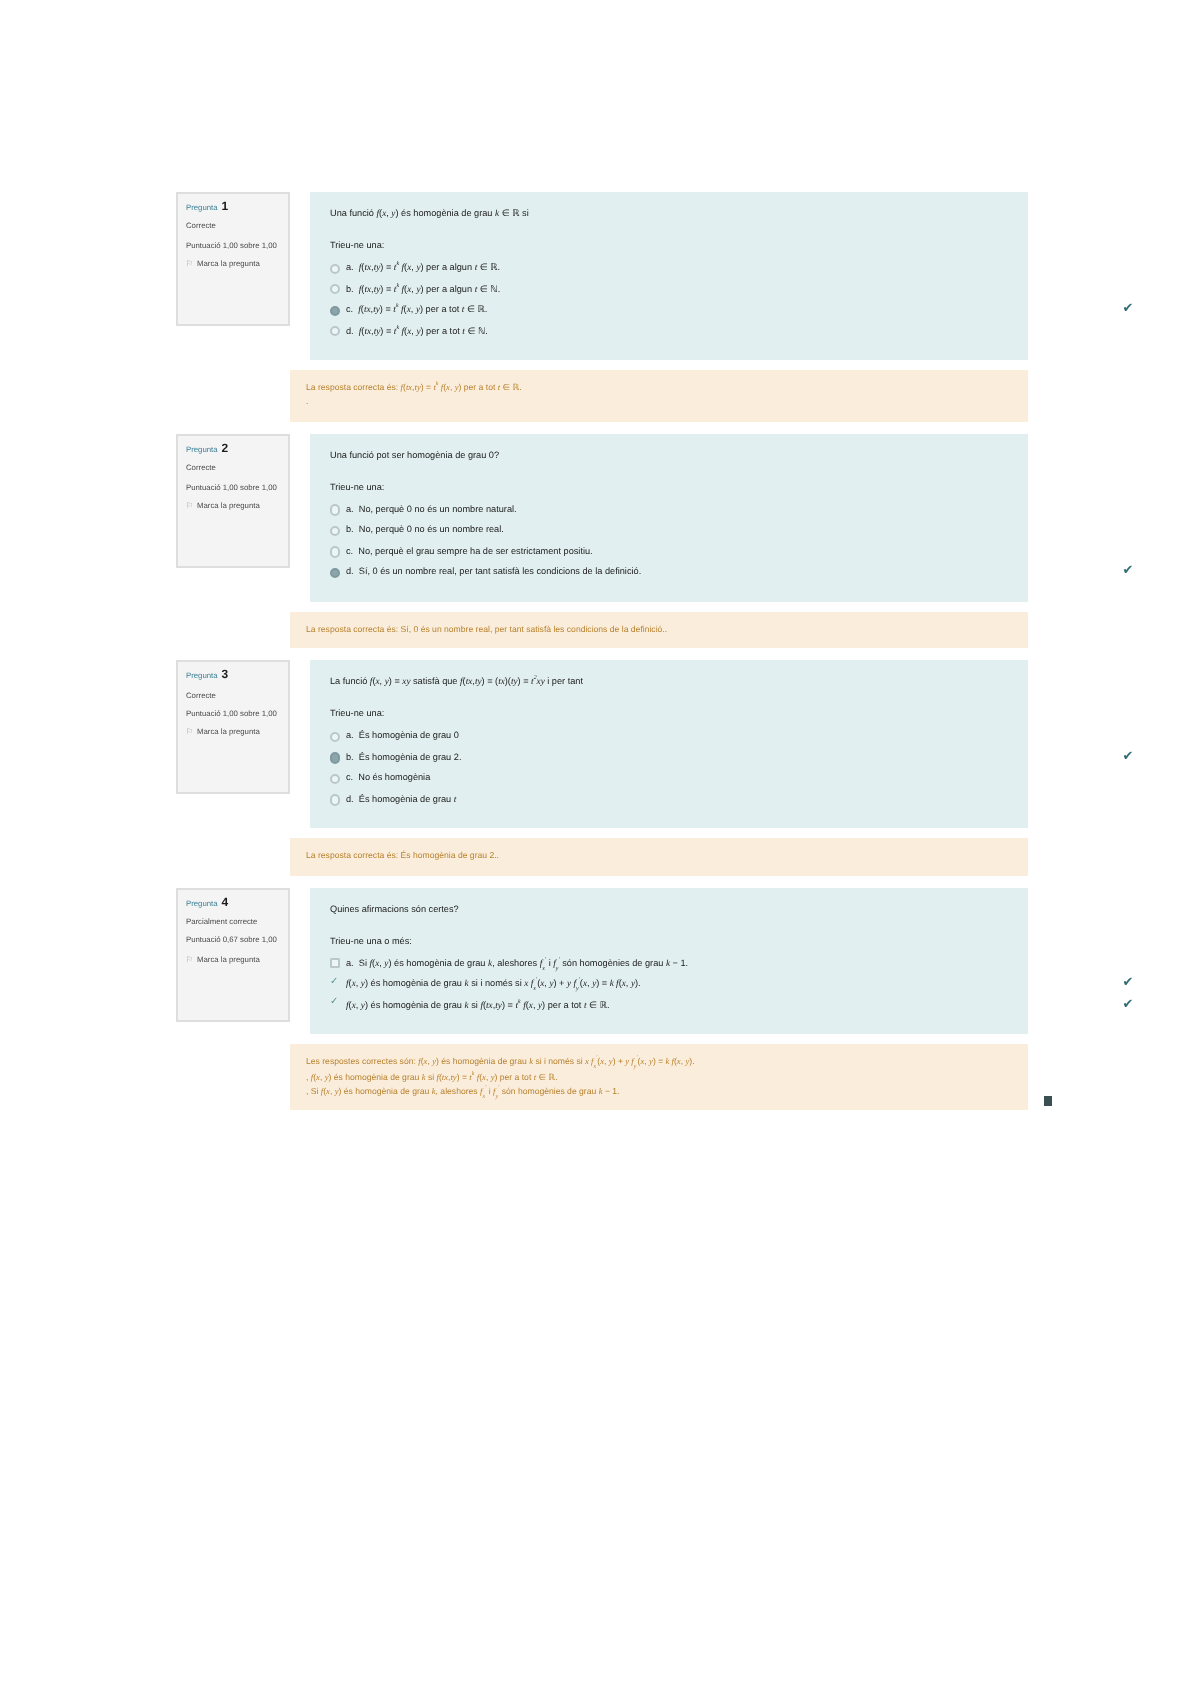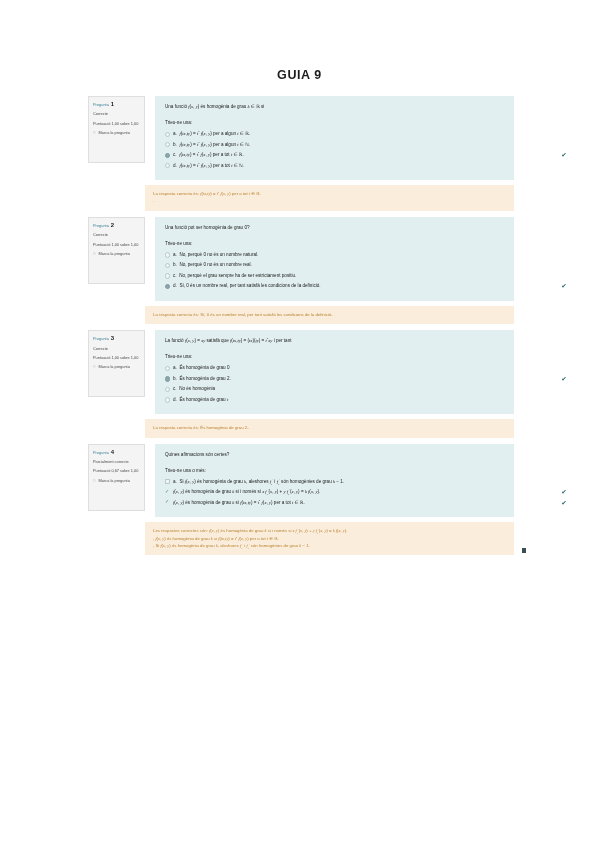--- a/index.html
+++ b/index.html
@@ -100,21 +100,20 @@
   .corner-mark{
     position:absolute;right:-12px;bottom:2px;
     width:4px;height:5px;background:#3b4f52;
   }
 </style>
 </head>
 <body>
 
 <div class="page">
 
-  <div class="doc-title">GUIA 9</div>
 
   <div class="quiz">
 
     <div class="qblock">
       <div class="qrow">
         <div class="qinfo">
           <div class="line qnum">
             <span>Pregunta</span><b>1</b>
           </div>
           <div class="line">Correcte</div>

